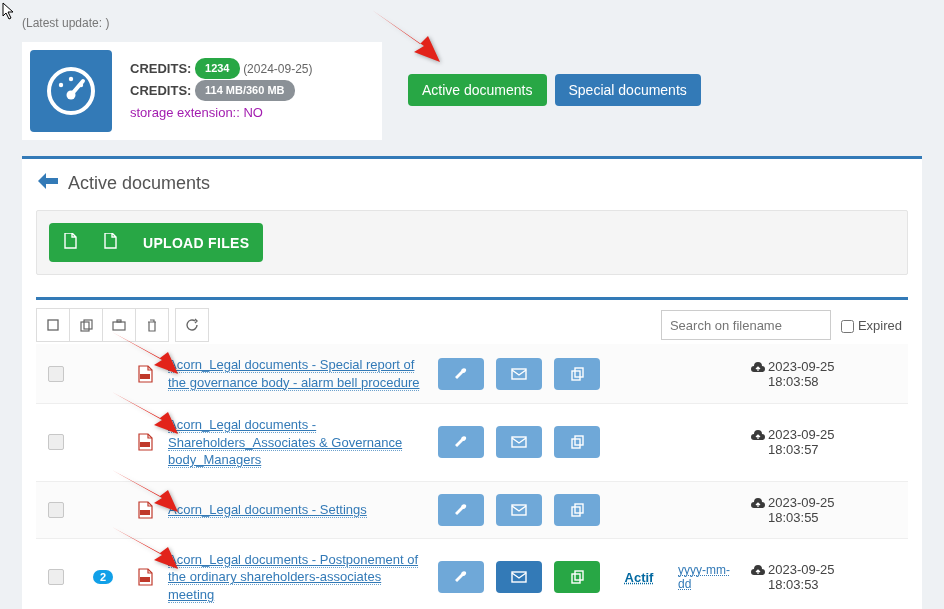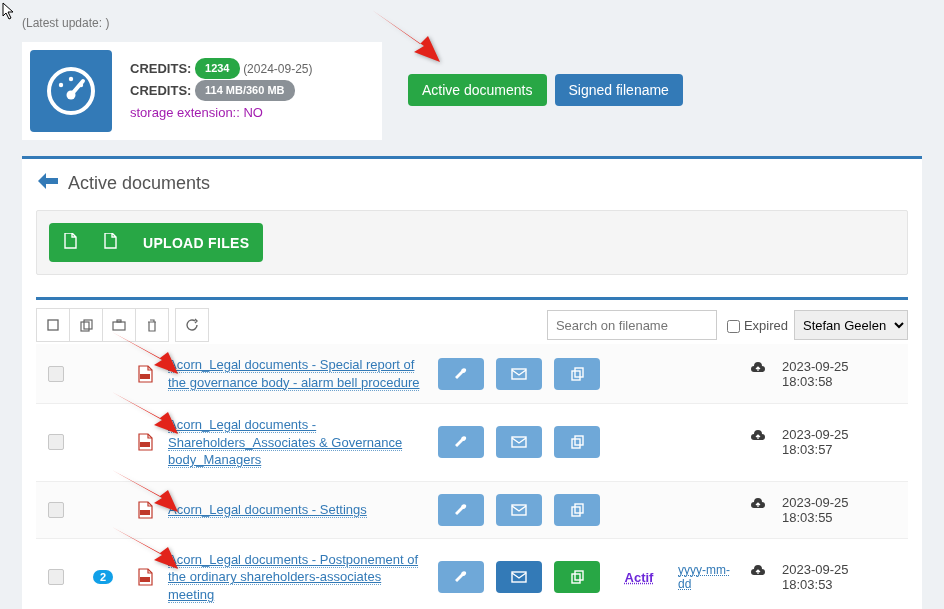--- a/index.html
+++ b/index.html
@@ -51,24 +51,24 @@
 .pdf-col { width: 22px; flex-shrink: 0; display: flex; justify-content: center; }
 .pdf-icon { width: 16px; height: 18px; }
 .name-col { width: 258px; flex-shrink: 0; }
 .doc-link { color: #337ab7; text-decoration: underline; font-size: 13px; line-height: 1.35; border-bottom: 1px dotted #6aa0cc; word-break: break-word; }
 .actions-col { display: flex; gap: 12px; flex-shrink: 0; align-items: center; }
 .action-btn { width: 46px; height: 32px; border-radius: 4px; display: flex; align-items: center; justify-content: center; color: #fff; }
 .act-light { background: #6fa8d8; }
 .act-blue { background: #337ab7; }
 .act-green { background: #28a745; }
 .status-col { width: 54px; text-align: center; font-size: 13px; flex-shrink: 0; }
-.status-actif { color: #6d28d9; font-weight: 700; text-decoration: underline dotted; }
+.status-actif { color: #0369a1; font-weight: 700; text-decoration: underline dotted; }
 .date-col { width: 60px; font-size: 12px; flex-shrink: 0; }
 .date-link { color: #337ab7; text-decoration: underline dotted; }
-.ts-col { font-size: 13px; color: #444; flex-shrink: 0; display: flex; align-items: flex-start; gap: 16px; }
+.ts-col { font-size: 13px; color: #444; flex-shrink: 0; display: flex; align-items: flex-start; gap: 2px; }
 .cloud-svg { width: 16px; height: 12px; margin-top: 3px; }
 
 .red-arrow { position: absolute; pointer-events: none; }
 .red-arrow svg { filter: drop-shadow(1px 1px 2px rgba(0,0,0,.35)); }
 
 .cursor { position: absolute; left: 2px; top: 2px; }
 </style>
 </head>
 <body>
 
@@ -111,21 +111,21 @@
     </div>
 
     <div style="position:relative;">
       <div class="red-arrow" style="left:-40px; top:-36px;">
         <svg width="78" height="60" viewBox="0 0 78 60">
             <path d="M4 4 L56 40 L46 46 L72 56 L60 30 L52 38 Z" fill="#e2231a"></path>
           </svg>
       </div>
       <div class="top-btns">
         <button class="btn btn-green">Active documents</button>
-        <button class="btn btn-blue">Signed filename</button>
+        <button class="btn btn-blue">Special documents</button>
       </div>
     </div>
   </div>
 
   <div class="panel">
     <div class="panel-head">
       <span>
         <svg class="arrow-left-svg" viewBox="0 0 24 20">
             <path d="M10 2 L2 10 L10 18 L10 13 L22 13 L22 7 L10 7 Z" fill="#337ab7"></path>
           </svg>
@@ -176,23 +176,20 @@
         <svg width="14" height="14" viewBox="0 0 14 14">
             <path d="M12 7 A5 5 0 1 1 10 3 M10 1 L12 3 L10 5" fill="none" stroke="#666" stroke-width="1.4"></path>
           </svg>
       </div>
       <div class="toolbar-spacer"></div>
       <input class="search-input" placeholder="Search on filename" style="">
       <label class="expired-wrap">
         <input type="checkbox" style="">
         <span>Expired</span>
       </label>
-      <select class="user-select">
-        <option>Stefan Geelen</option>
-      </select>
     </div>
 
     <div class="rows" id="rows-container">
   <div class="row">
     <div class="red-arrow row-arrow" style="left:72px; top:-16px;">
       <svg width="78" height="48" viewBox="0 0 78 48">
               <path d="M4 4 L54 32 L46 37 L70 46 L60 24 L52 30 Z" fill="#e2231a"></path>
             </svg>
     </div>
     <div class="chk"></div>

